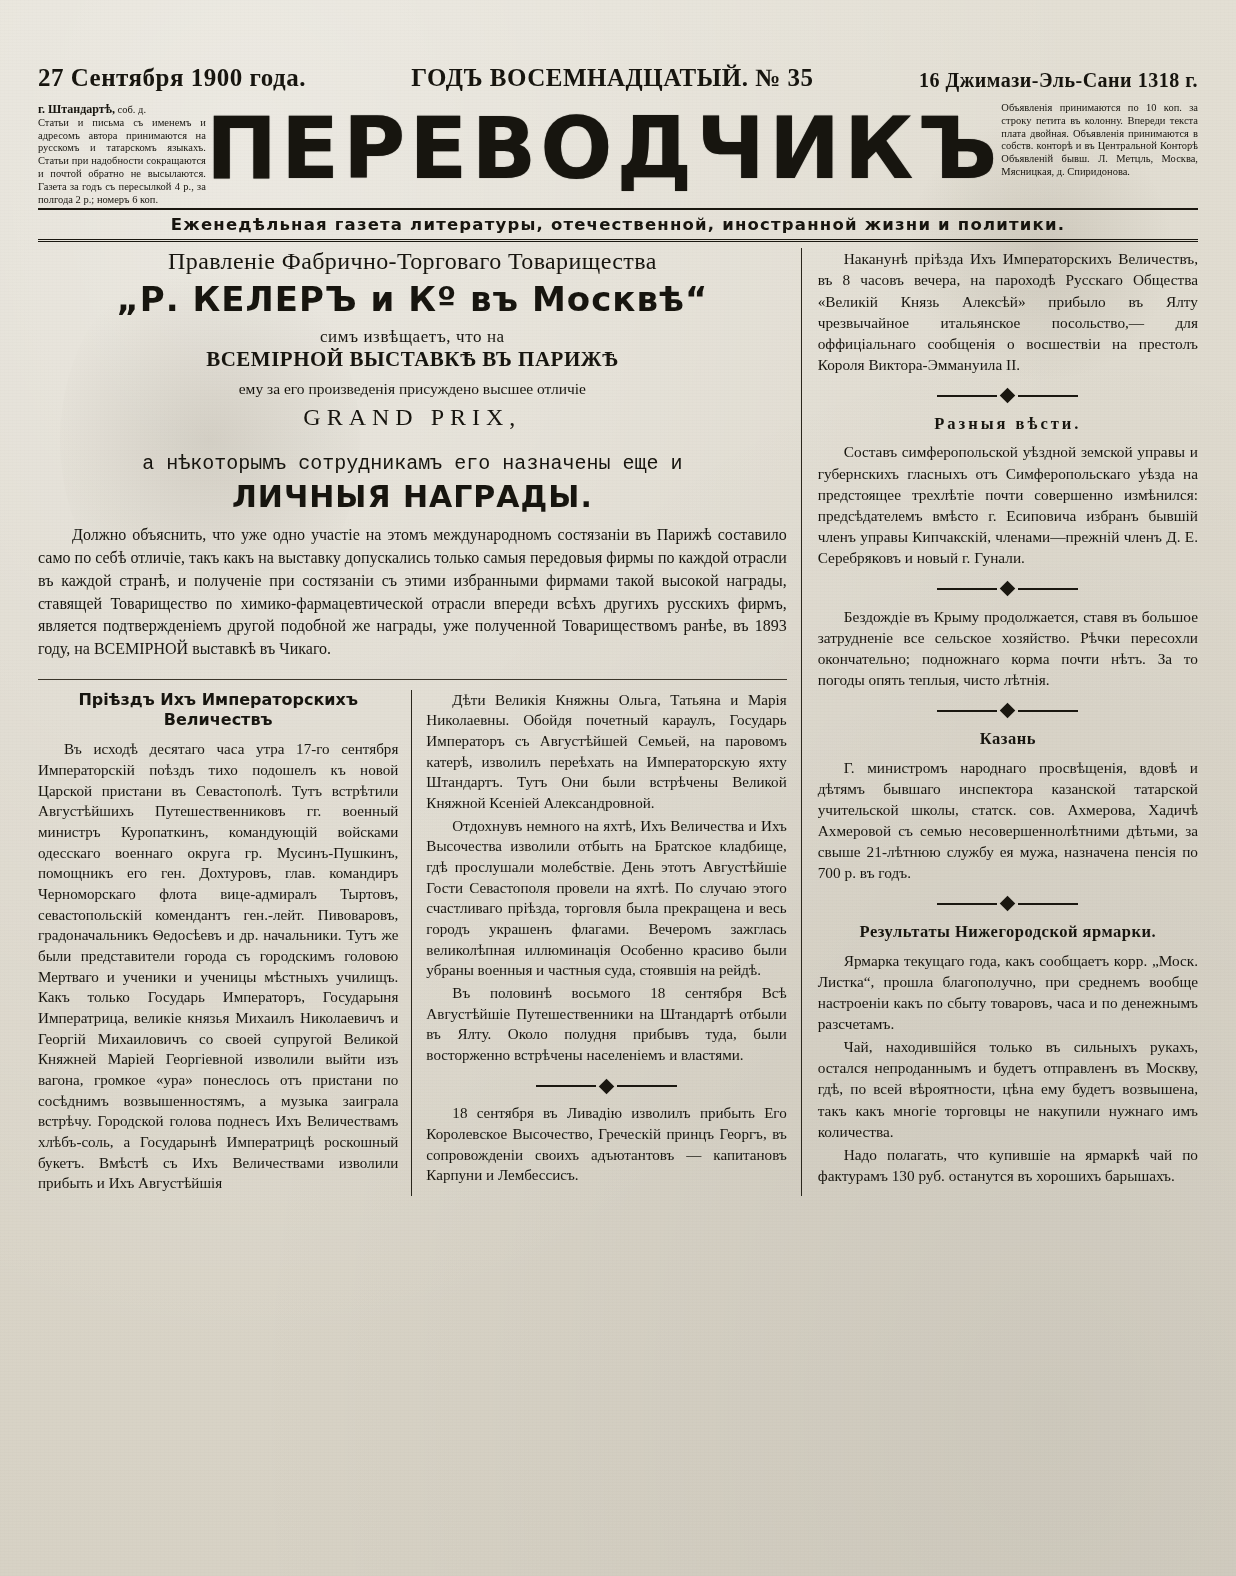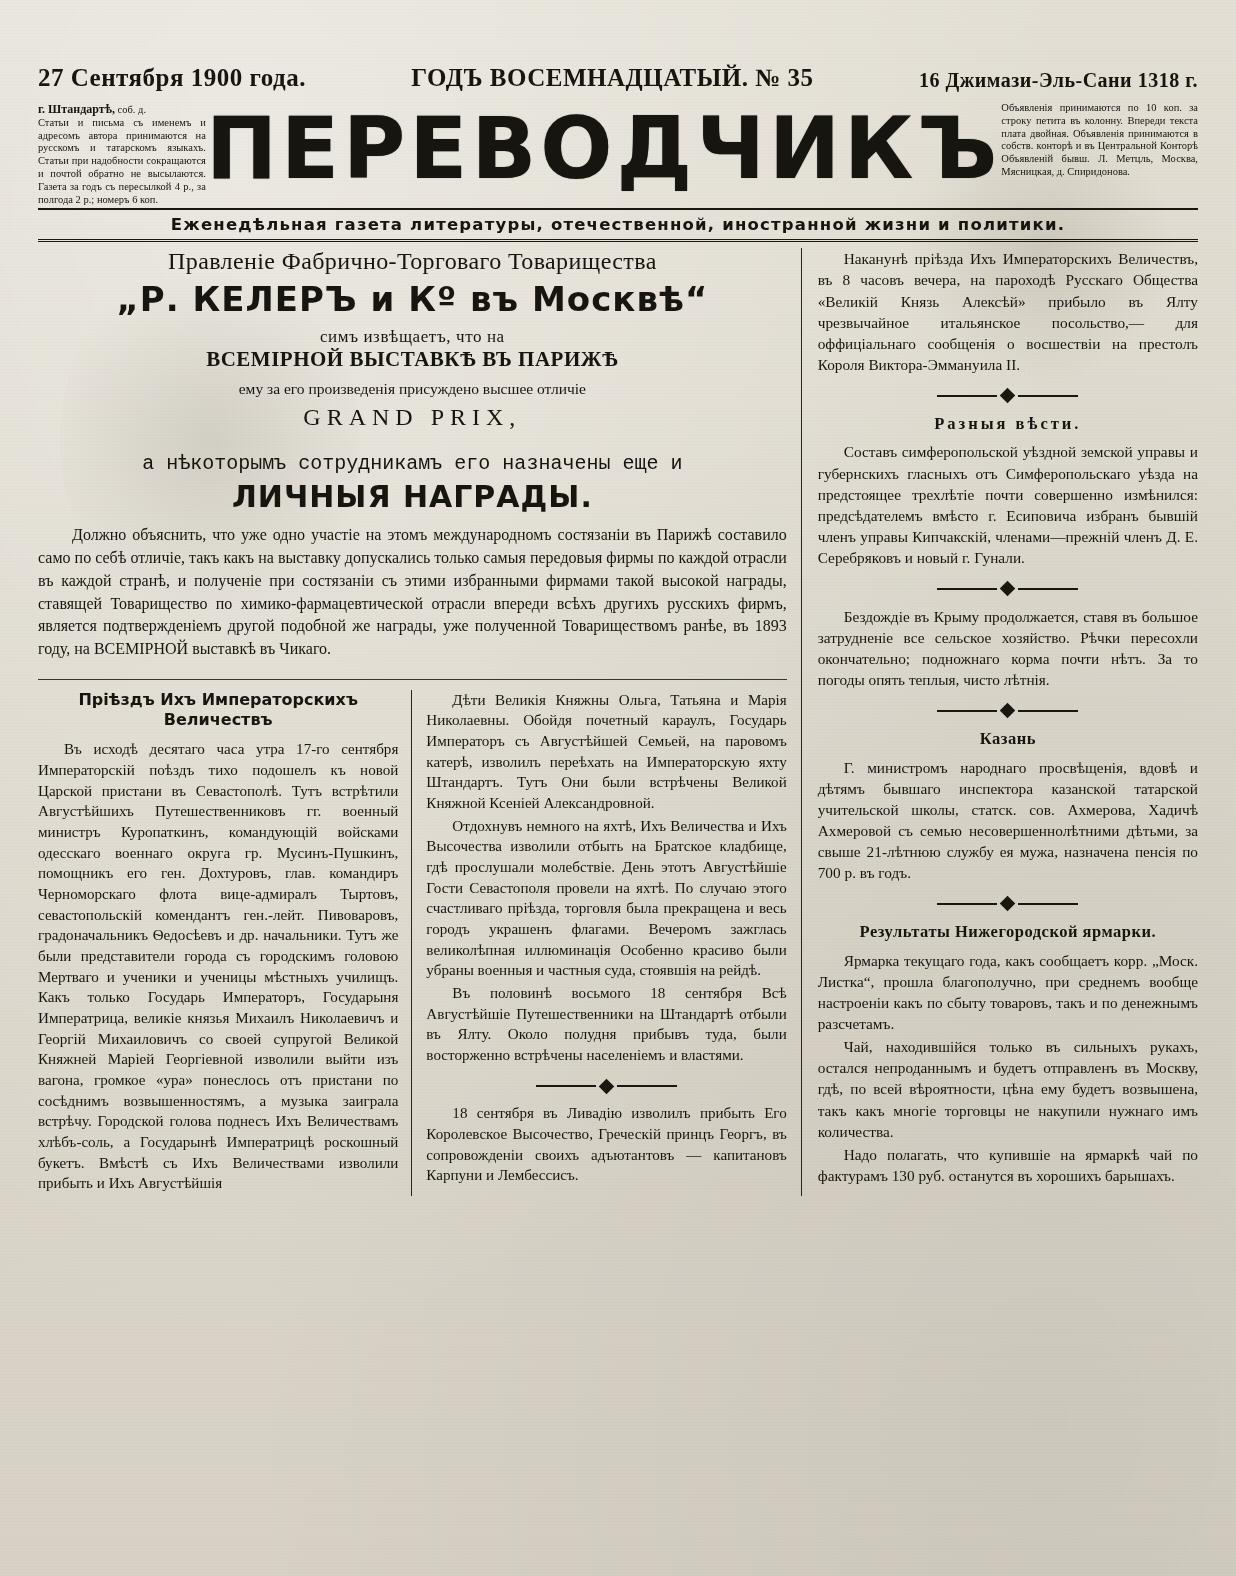--- a/index.html
+++ b/index.html
@@ -213,20 +213,20 @@
         </div>
 
         <h3>Казань</h3>
         <p>Г. министромъ народнаго просвѣщенія, вдовѣ и дѣтямъ бывшаго инспектора казанской татарской учительской школы, статск. сов. Ахмерова, Хадичѣ Ахмеровой съ семью несовершеннолѣтними дѣтьми, за свыше 21-лѣтнюю службу ея мужа, назначена пенсія по 700 р. въ годъ.</p>
 
         <div class="divider">
           <span class="rule"></span><span class="dia"></span><span class="rule"></span>
         </div>
 
         <h3>Результаты Нижегородской ярмарки.</h3>
-        <p>Ярмарка текущаго года, какъ сообщаетъ корр. „Моск. Листка“, прошла благополучно, при среднемъ вообще настроеніи какъ по сбыту товаровъ, такъ и по денежнымъ разсчетамъ.</p>
+        <p>Ярмарка текущаго года, какъ сообщаетъ корр. „Моск. Листка“, прошла благополучно, при среднемъ вообще настроеніи какъ по сбыту товаровъ, часа и по денежнымъ разсчетамъ.</p>
         <p>Чай, находившійся только въ сильныхъ рукахъ, остался непроданнымъ и будетъ отправленъ въ Москву, гдѣ, по всей вѣроятности, цѣна ему будетъ возвышена, такъ какъ многіе торговцы не накупили нужнаго имъ количества.</p>
         <p>Надо полагать, что купившіе на ярмаркѣ чай по фактурамъ 130 руб. останутся въ хорошихъ барышахъ.</p>
       </div>
 
     </div>
   </div>
 </div>
 
 </body></html>

